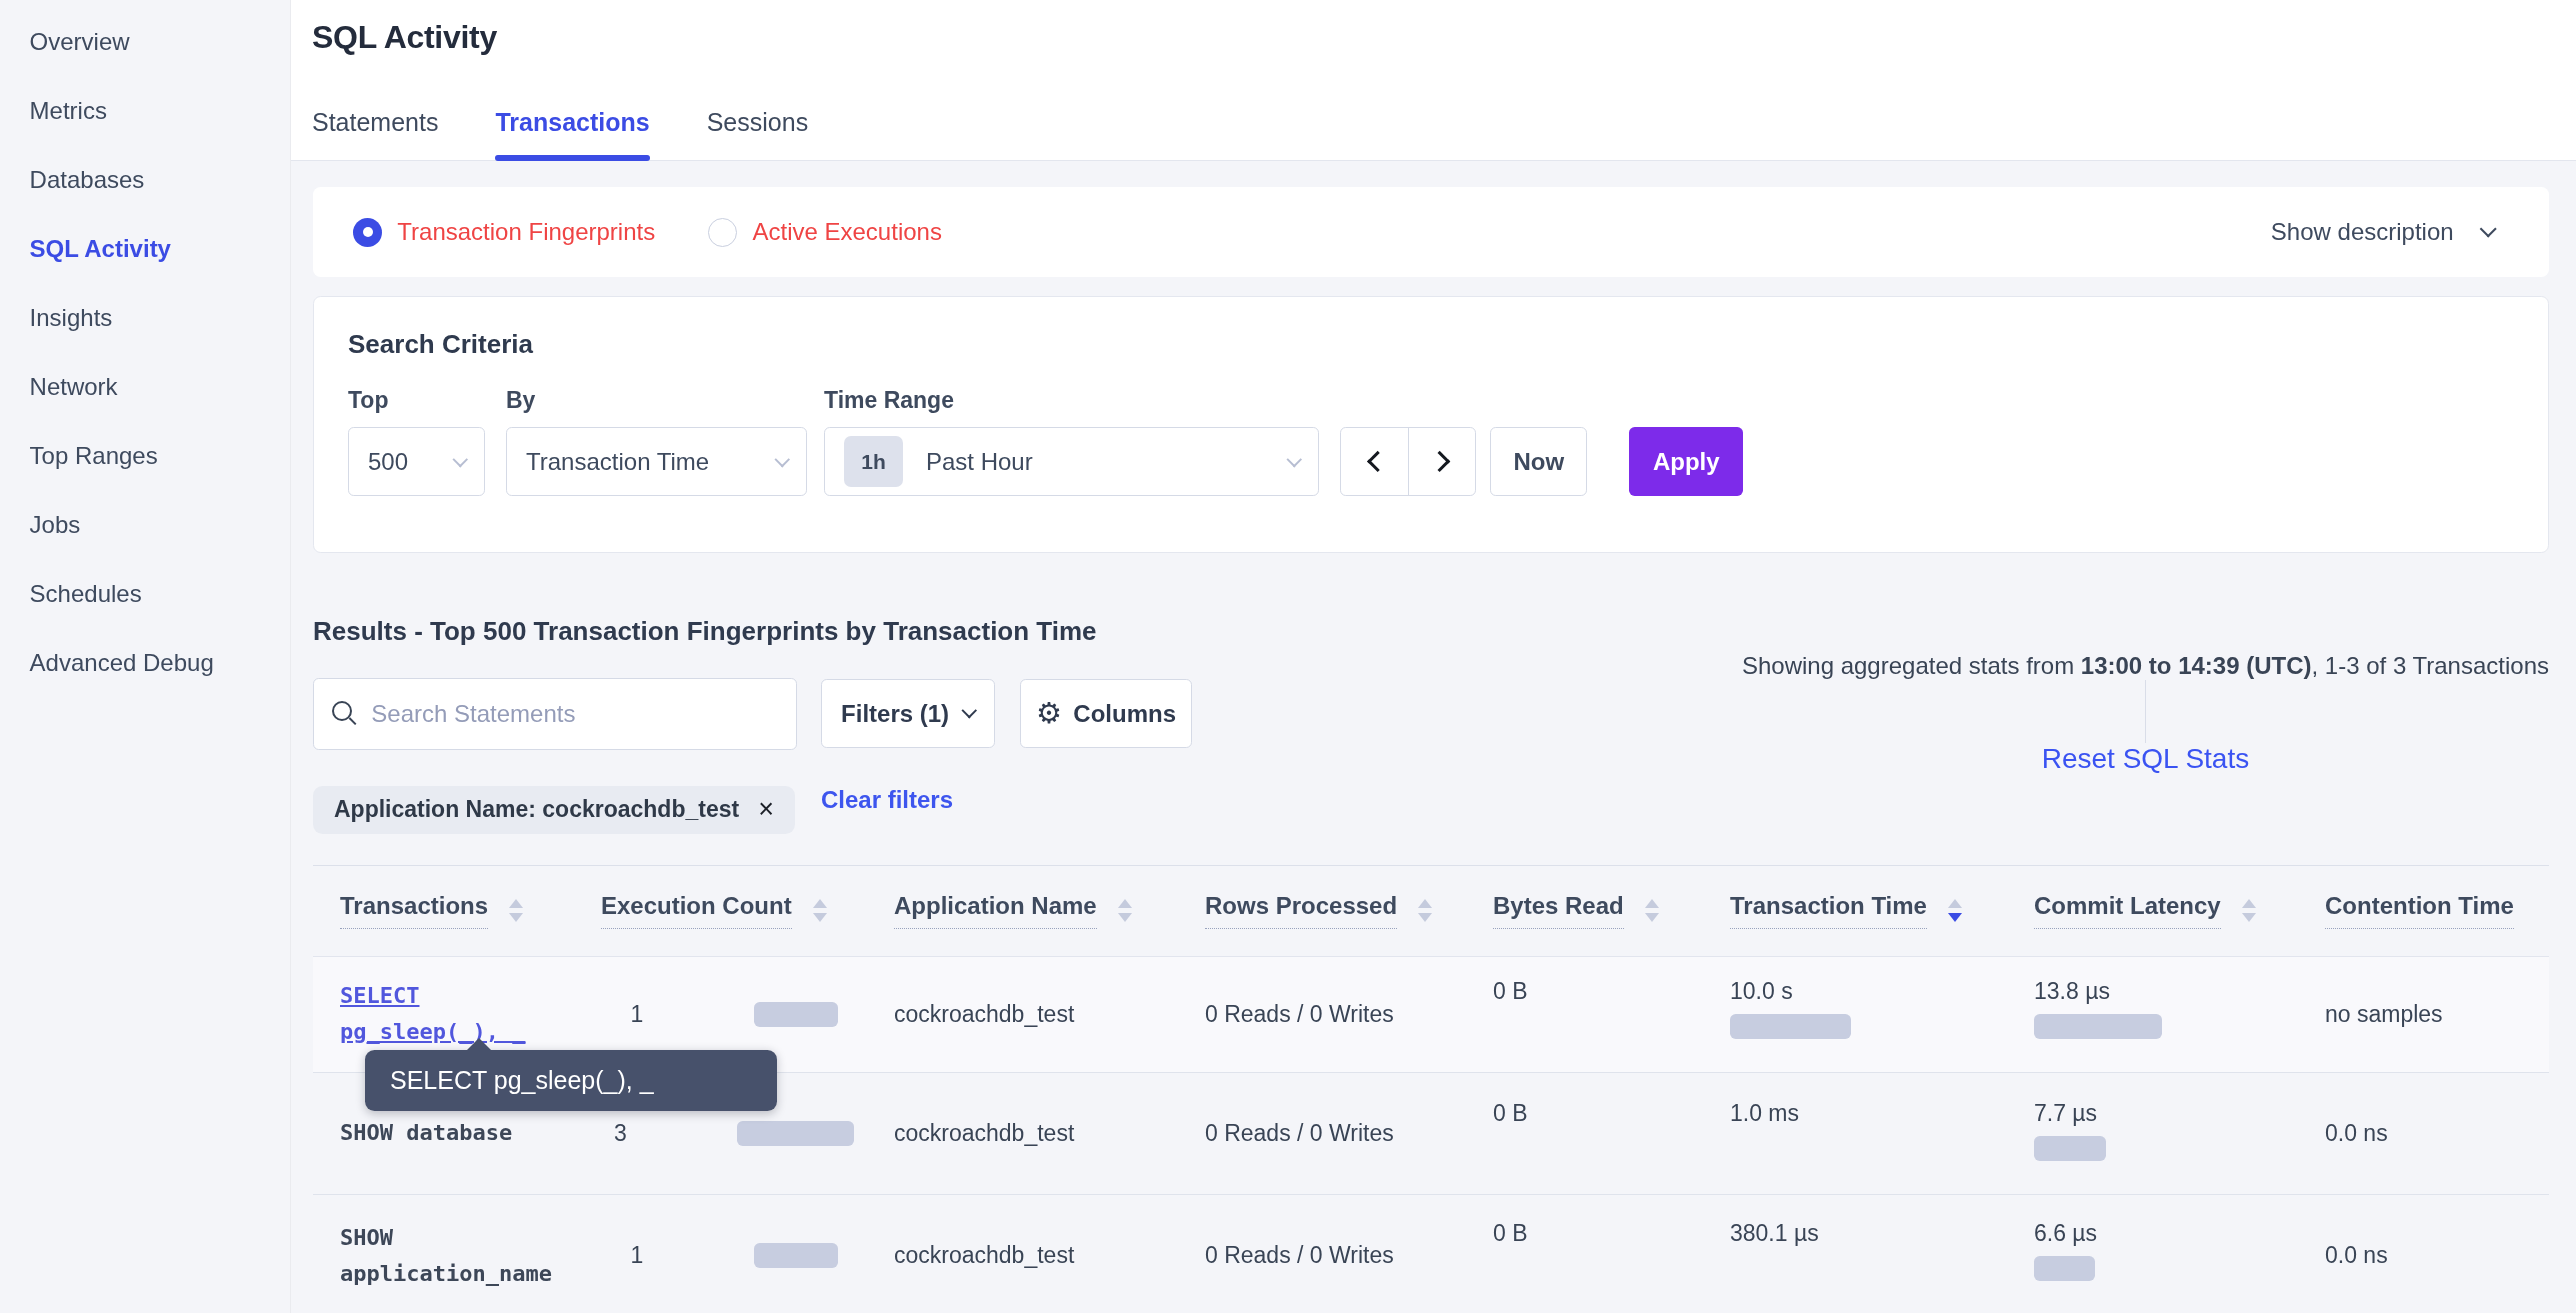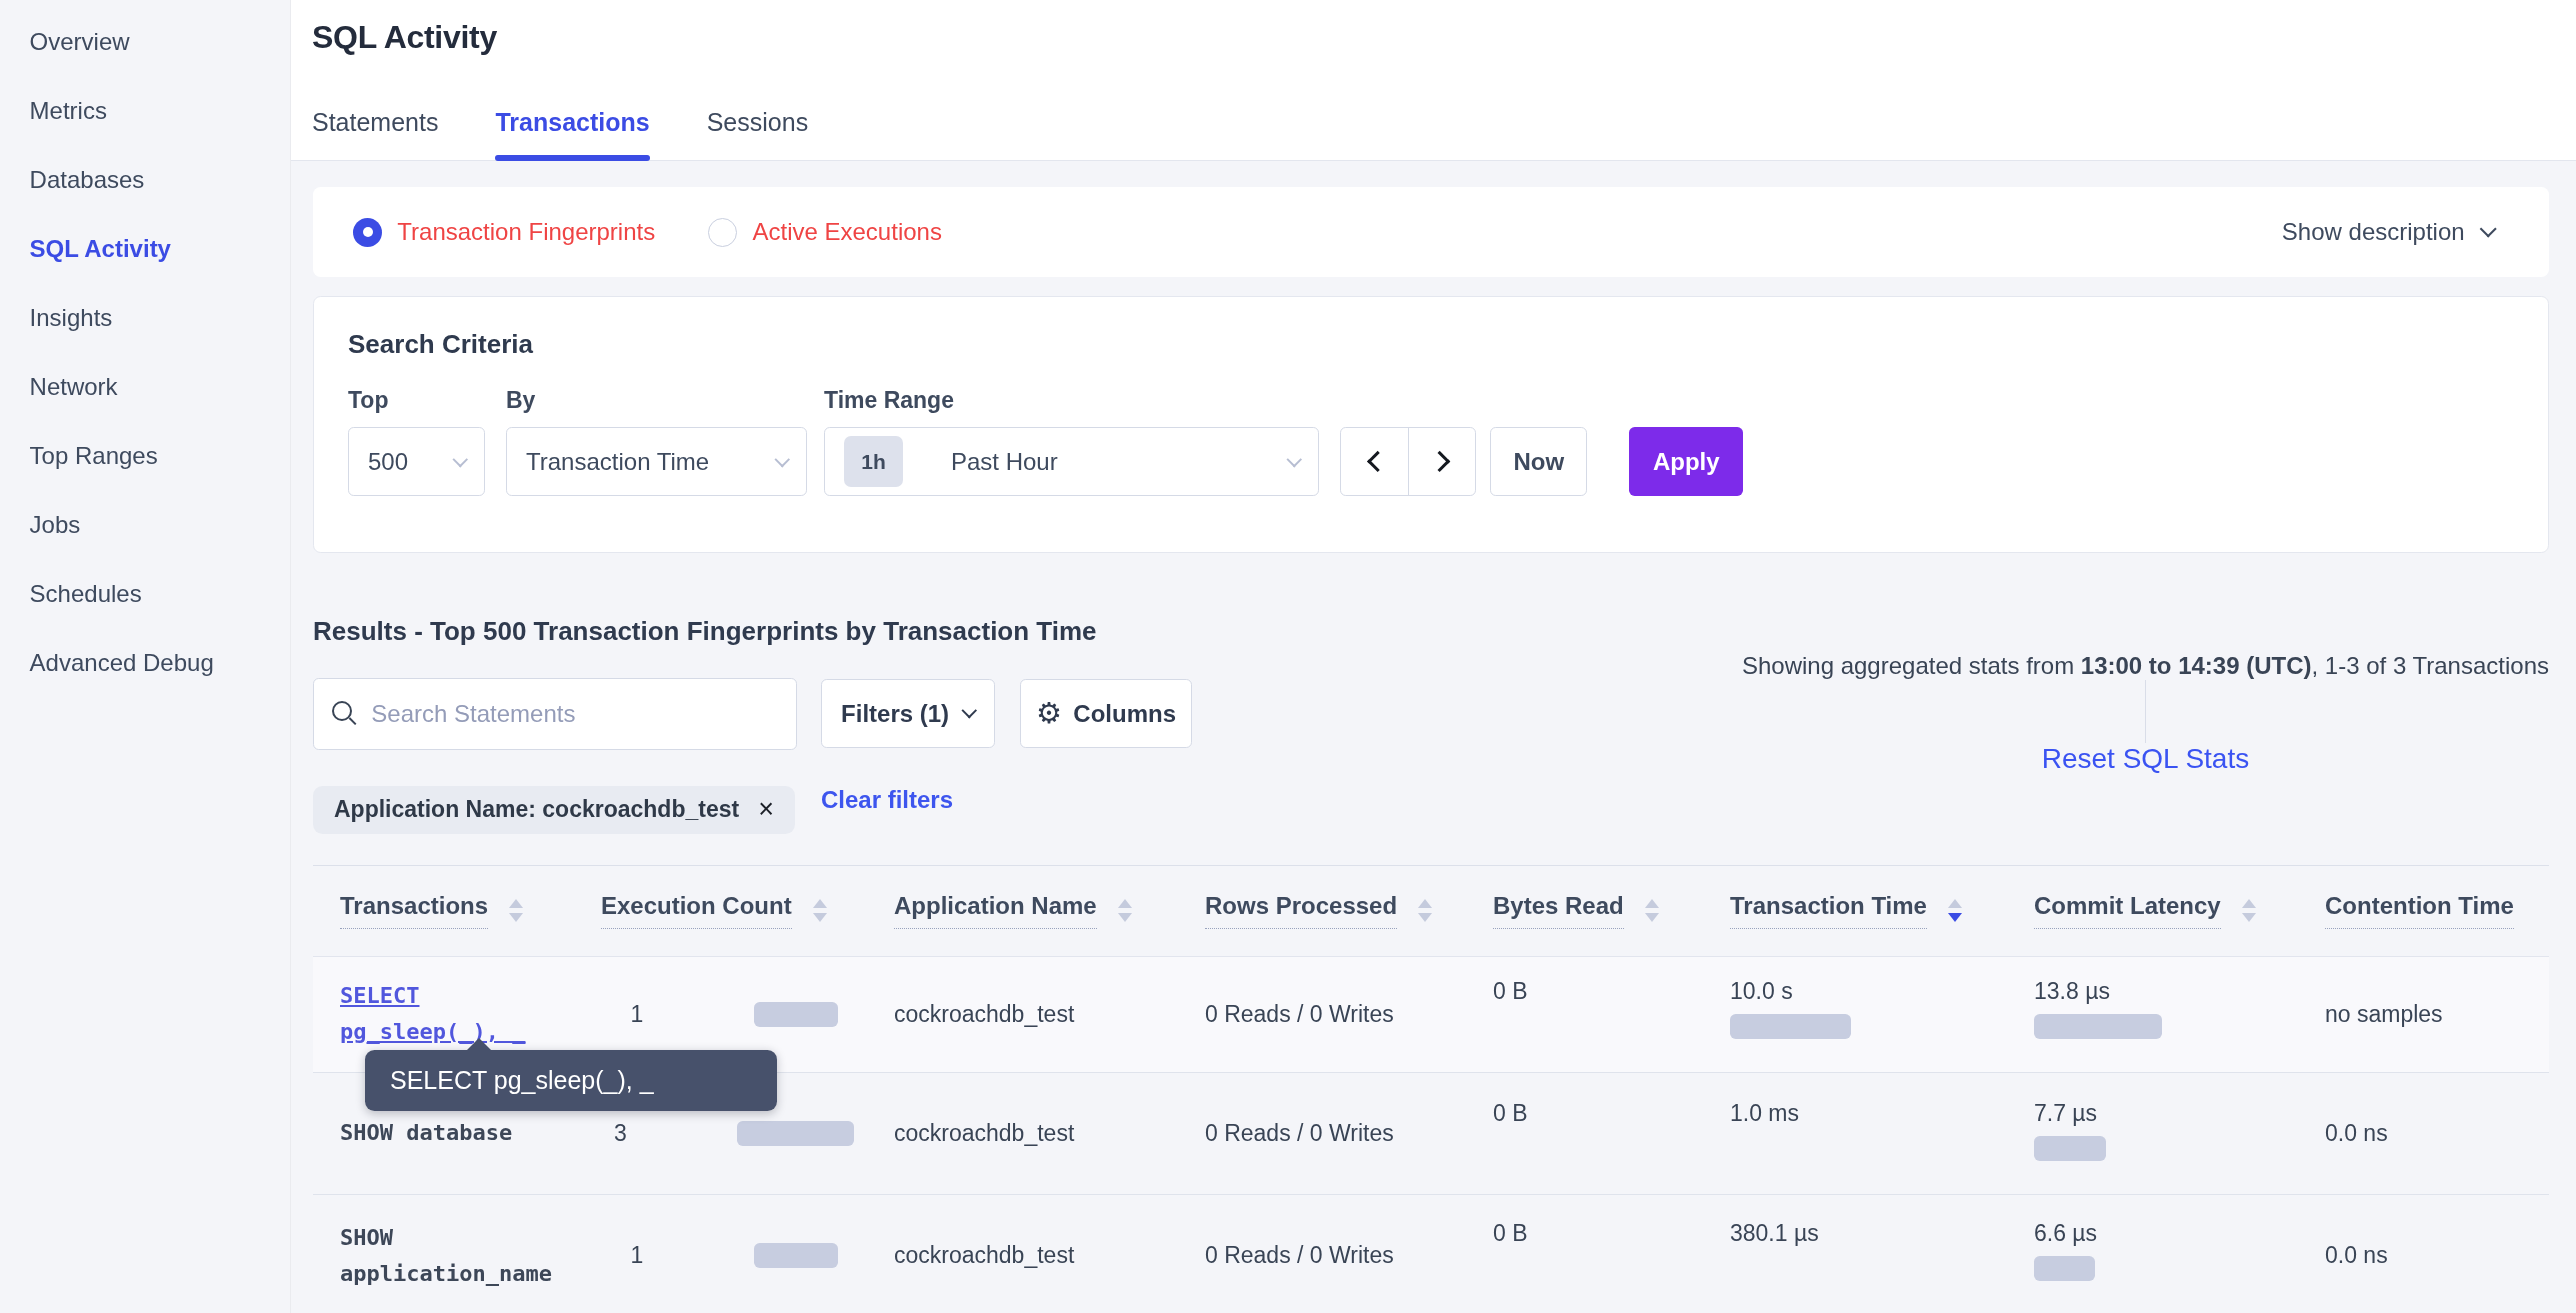--- a/index.html
+++ b/index.html
@@ -23,29 +23,29 @@
   
   .content { position:absolute; left:291px; top:161px; right:0; bottom:0; padding:0 27px 0 22px; }
 
   .card { background:#fff; border-radius:7.6px; }
   .toggle-card { margin-top:26px; height:90px; display:flex; align-items:center; padding:0 55px 0 40px; }
   .radio-group { display:flex; align-items:center; margin-right:53px; cursor:pointer; }
   .radio-on { width:29px; height:29px; border-radius:50%; background:#3b4ce4; position:relative; flex:none; }
   .radio-on::after { content:""; position:absolute; inset:9.5px; background:#fff; border-radius:50%; }
   .radio-off { width:29px; height:29px; border-radius:50%; border:1.9px solid #c9cfdf; background:#fff; flex:none; }
   .radio-label { font-size:24px; color:#ef4444; margin-left:15.3px; }
-  .show-desc { margin-left:auto; display:flex; align-items:center; gap:17px; cursor:pointer; font-size:24px; color:#3e4a5e; }
+  .show-desc { margin-left:auto; display:flex; align-items:center; gap:28px; cursor:pointer; font-size:24px; color:#3e4a5e; }
   .chev { width:12.4px; height:12.4px; border-right:2.9px solid #3e4a5e; border-bottom:2.9px solid #3e4a5e; transform:rotate(45deg); margin-top:-5.7px; }
 
   .criteria-card { margin-top:19px; height:257px; border:1px solid #e4e7ef; padding:32px 34px; }
   .criteria-title { font-size:26px; font-weight:bold; color:#2f3a4e; }
   .criteria-form { display:flex; margin-top:27px; align-items:flex-end; }
   .field { display:flex; flex-direction:column; }
   .field-label { font-size:23px; font-weight:bold; color:#3e4a5e; margin-bottom:13.3px; }
-  .select { height:69px; background:#fff; border:1px solid #d5dae6; border-radius:5.7px; display:flex; align-items:center; padding:0 19px; font-size:24px; color:#3e4a5e; cursor:pointer;gap:25px; }
+  .select { height:69px; background:#fff; border:1px solid #d5dae6; border-radius:5.7px; display:flex; align-items:center; padding:0 19px; font-size:24px; color:#3e4a5e; cursor:pointer; }
   .select .sel-chev { margin-left:auto; width:10.5px; height:10.5px; border-right:2.4px solid #b7bed2; border-bottom:2.4px solid #b7bed2; transform:rotate(45deg); margin-top:-4.8px; }
   .sel-top { width:137px; margin-right:21px; }
   .sel-by { width:301px; margin-right:17px; }
   .sel-range { width:495px; }
   .range-badge { background:#dde1ec; border-radius:7px; height:51px; min-width:59px; display:flex; align-items:center; justify-content:center; font-size:21px; font-weight:bold; color:#3e4a5e; margin-right:23px; }
   .arrow-pair { display:flex; height:69px; margin-left:21px; border:1px solid #d5dae6; border-radius:5.7px; background:#fff; overflow:hidden; }
   .arrow-btn { width:67px; display:flex; align-items:center; justify-content:center; cursor:pointer; }
   .arrow-btn + .arrow-btn { border-left:1px solid #d5dae6; }
   .chev-left  { width:15.3px; height:15.3px; border-left:3.8px solid #14181f; border-bottom:3.8px solid #14181f; transform:rotate(45deg); margin-left:5.7px; }
   .chev-right { width:15.3px; height:15.3px; border-right:3.8px solid #14181f; border-top:3.8px solid #14181f; transform:rotate(45deg); margin-right:5.7px; }

